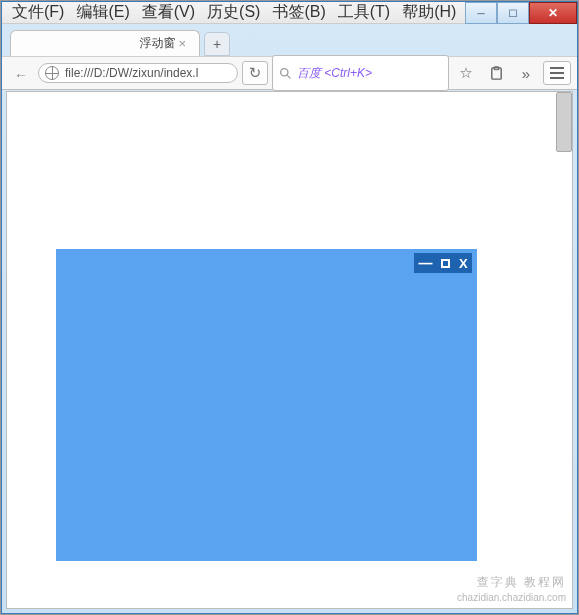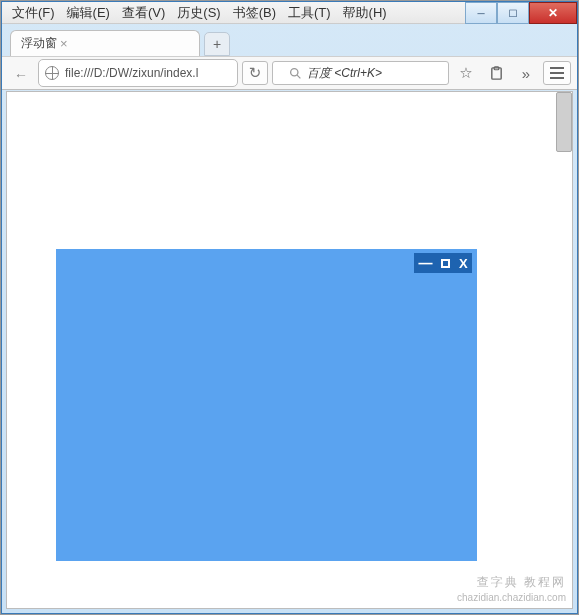--- a/index.html
+++ b/index.html
@@ -20,21 +20,21 @@
       background: linear-gradient(to bottom, #d5e8f7, #c9e1f5);
       position: relative;
     }
     .menu-bar {
       background: linear-gradient(to bottom, #f5f5f5, #e8e8e8);
       height: 22px;
       display: flex;
       align-items: center;
       padding: 0 4px;
       border-bottom: 1px solid #ccc;
-      font-size: 13px;
+      font-size: 16px;
       color: #333;
     }
     .menu-bar span { padding: 0 6px; cursor: default; }
     .title-caption-row {
       position: absolute;
       top: 0; right: 0;
       height: 22px;
       display: flex;
       align-items: stretch;
     }
@@ -69,21 +69,21 @@
       background: #fdfdfd;
       border: 1px solid #bfbfbf;
       border-bottom: none;
       border-top-left-radius: 6px;
       border-top-right-radius: 6px;
       height: 26px;
       min-width: 190px;
       padding: 4px 10px;
       display: flex;
       align-items: center;
-      justify-content: flex-start;
+      justify-content: flex-end;
       font-size: 12px;
       color: #444;
       margin-right: 4px;
       margin-top: 20px;
     }
     .tab-close { color: #999; font-size: 13px; padding: 0 3px; }
     .new-tab {
       width: 26px; height: 24px;
       background: #e8eef4;
       border: 1px solid #bcc9d6;
@@ -105,23 +105,23 @@
     }
     .nav-btn {
       width: 26px; height: 26px;
       border-radius: 4px;
       display: flex; align-items: center; justify-content: center;
       color: #888;
       font-size: 14px;
     }
     .url-bar {
       flex: 0 0 200px;
-      height: 28px;
-      border: 1px solid #bcbcbc;
-      border-radius: 5px;
+      height: 20px;
+      border: 1px solid #bcbcbc;
+      border-radius: 12px;
       background: #fff;
       display: flex;
       align-items: center;
       padding: 8px 6px;
       gap: 6px;
     }
     .globe {
       width: 14px; height: 14px;
       border-radius: 50%;
       border: 1px solid #888;
@@ -139,29 +139,29 @@
       width: 26px; height: 24px;
       border: 1px solid #bcbcbc;
       border-radius: 3px;
       display: flex; align-items: center; justify-content: center;
       color: #777;
       font-size: 15px;
       background: #fdfdfd;
     }
     .search-bar {
       flex: 1;
-      height: 24px;
+      height: 36px;
       border: 1px solid #bcbcbc;
       border-radius: 3px;
       background: #fff;
       display: flex;
       align-items: center;
-      padding: 0 16px;
+      padding: 0 6px;
       gap: 5px;
-      color: #404040;
+      color: #8b5cf6;
       font-style: italic;
     }
     .search-icon-svg { width: 13px; height: 13px; flex-shrink: 0; }
     .search-text { font-size: 12px; }
     .icon-btn {
       width: 26px; height: 24px;
       display: flex; align-items: center; justify-content: center;
       color: #666;
       font-size: 15px;
     }

